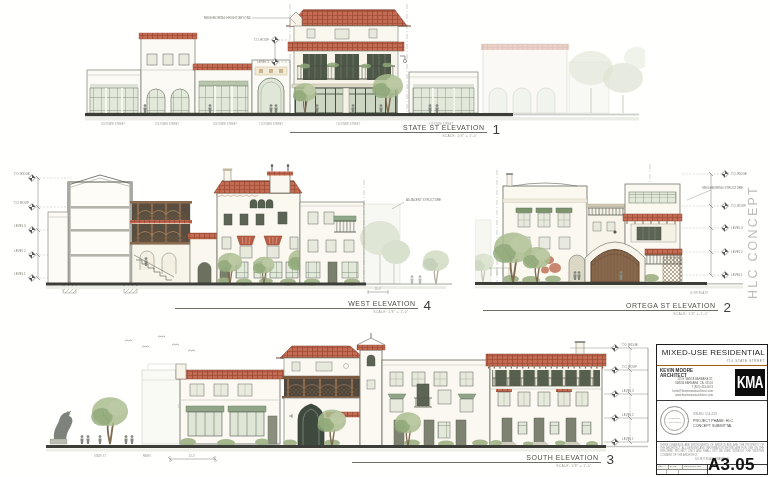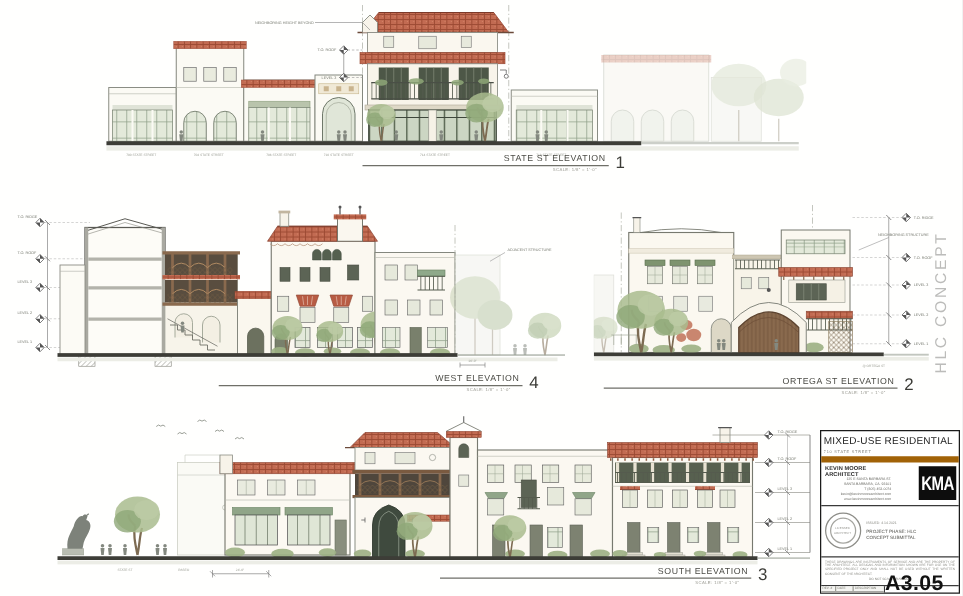--- a/index.html
+++ b/index.html
@@ -15,21 +15,21 @@
   .dl-name{font-size:7px;letter-spacing:.5px;color:#4c4c46;text-align:right;
     border-bottom:1px solid #6f6f68;padding:0 3px 1px 0;white-space:nowrap}
   .dl-scale{font-size:3.4px;color:#9a9a92;text-align:right;padding:1px 10px 0 0;letter-spacing:.3px}
   .dl-num{font-size:13.5px;color:#3c3c37;line-height:1;margin-top:-1px}
   
   .watermark{position:absolute;left:753px;top:242px;transform:translate(-50%,-50%) rotate(-90deg);
     font-size:12.5px;color:#bcbcba;letter-spacing:2.2px;white-space:nowrap;z-index:2}
   
   .tb{position:absolute;left:656px;top:344px;width:112px;height:131px;border:1.6px solid #1b1b1b;
     background:#fff;box-sizing:border-box;display:flex;flex-direction:column;z-index:6;color:#222}
-  .tb-sec1{border-bottom:5px solid #a16207;text-align:left;padding:3px 2px 2px}
+  .tb-sec1{border-bottom:1px solid #a16207;text-align:right;padding:3px 2px 2px}
   .tb-title{font-size:8px;letter-spacing:.2px;color:#1d1d1d;white-space:nowrap}
   .tb-addr{font-size:3.1px;color:#7b7b75;margin-top:1.5px;letter-spacing:.6px}
   .tb-sec2{border-bottom:1px solid #3a3a3a;display:flex;padding:2.5px 2px 2px 3px;gap:20px}
   .tb-arch{flex:1;min-width:0}
   .tb-arch-name{font-size:4.5px;font-weight:bold;letter-spacing:.1px;color:#2a2a2a}
   .tb-arch-line{font-size:2.8px;color:#6e6e68;line-height:1.4;text-align:right;padding-right:2px}
   .tb-logo{width:30px;height:27px;background:#0d0d0d;color:#fff;display:flex;align-items:center;
     justify-content:center;align-self:center}
   .tb-logo span{font-size:12px;font-weight:bold;letter-spacing:-.5px;transform:scaleY(1.3)}
   .tb-sec3{border-bottom:1px solid #3a3a3a;display:flex;padding:3px 2px;gap:4px;min-height:34px}

